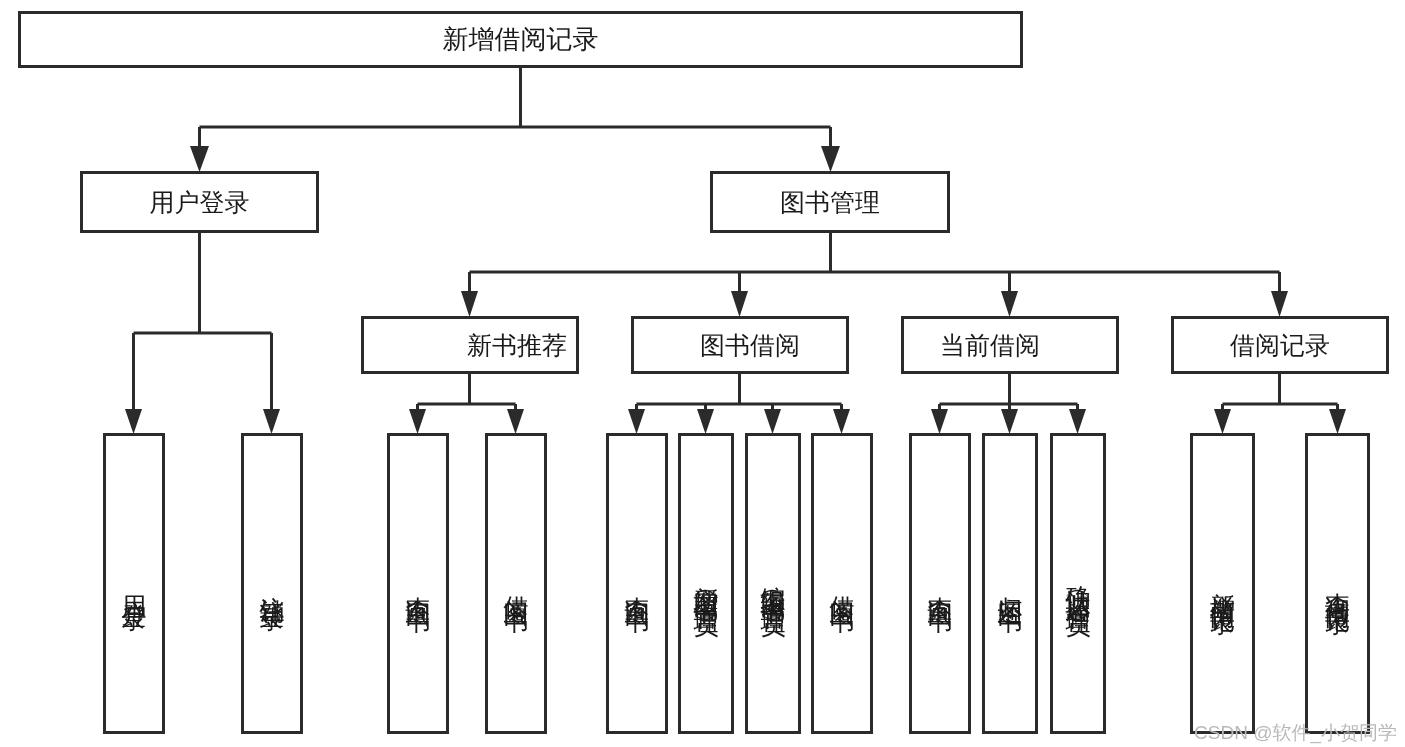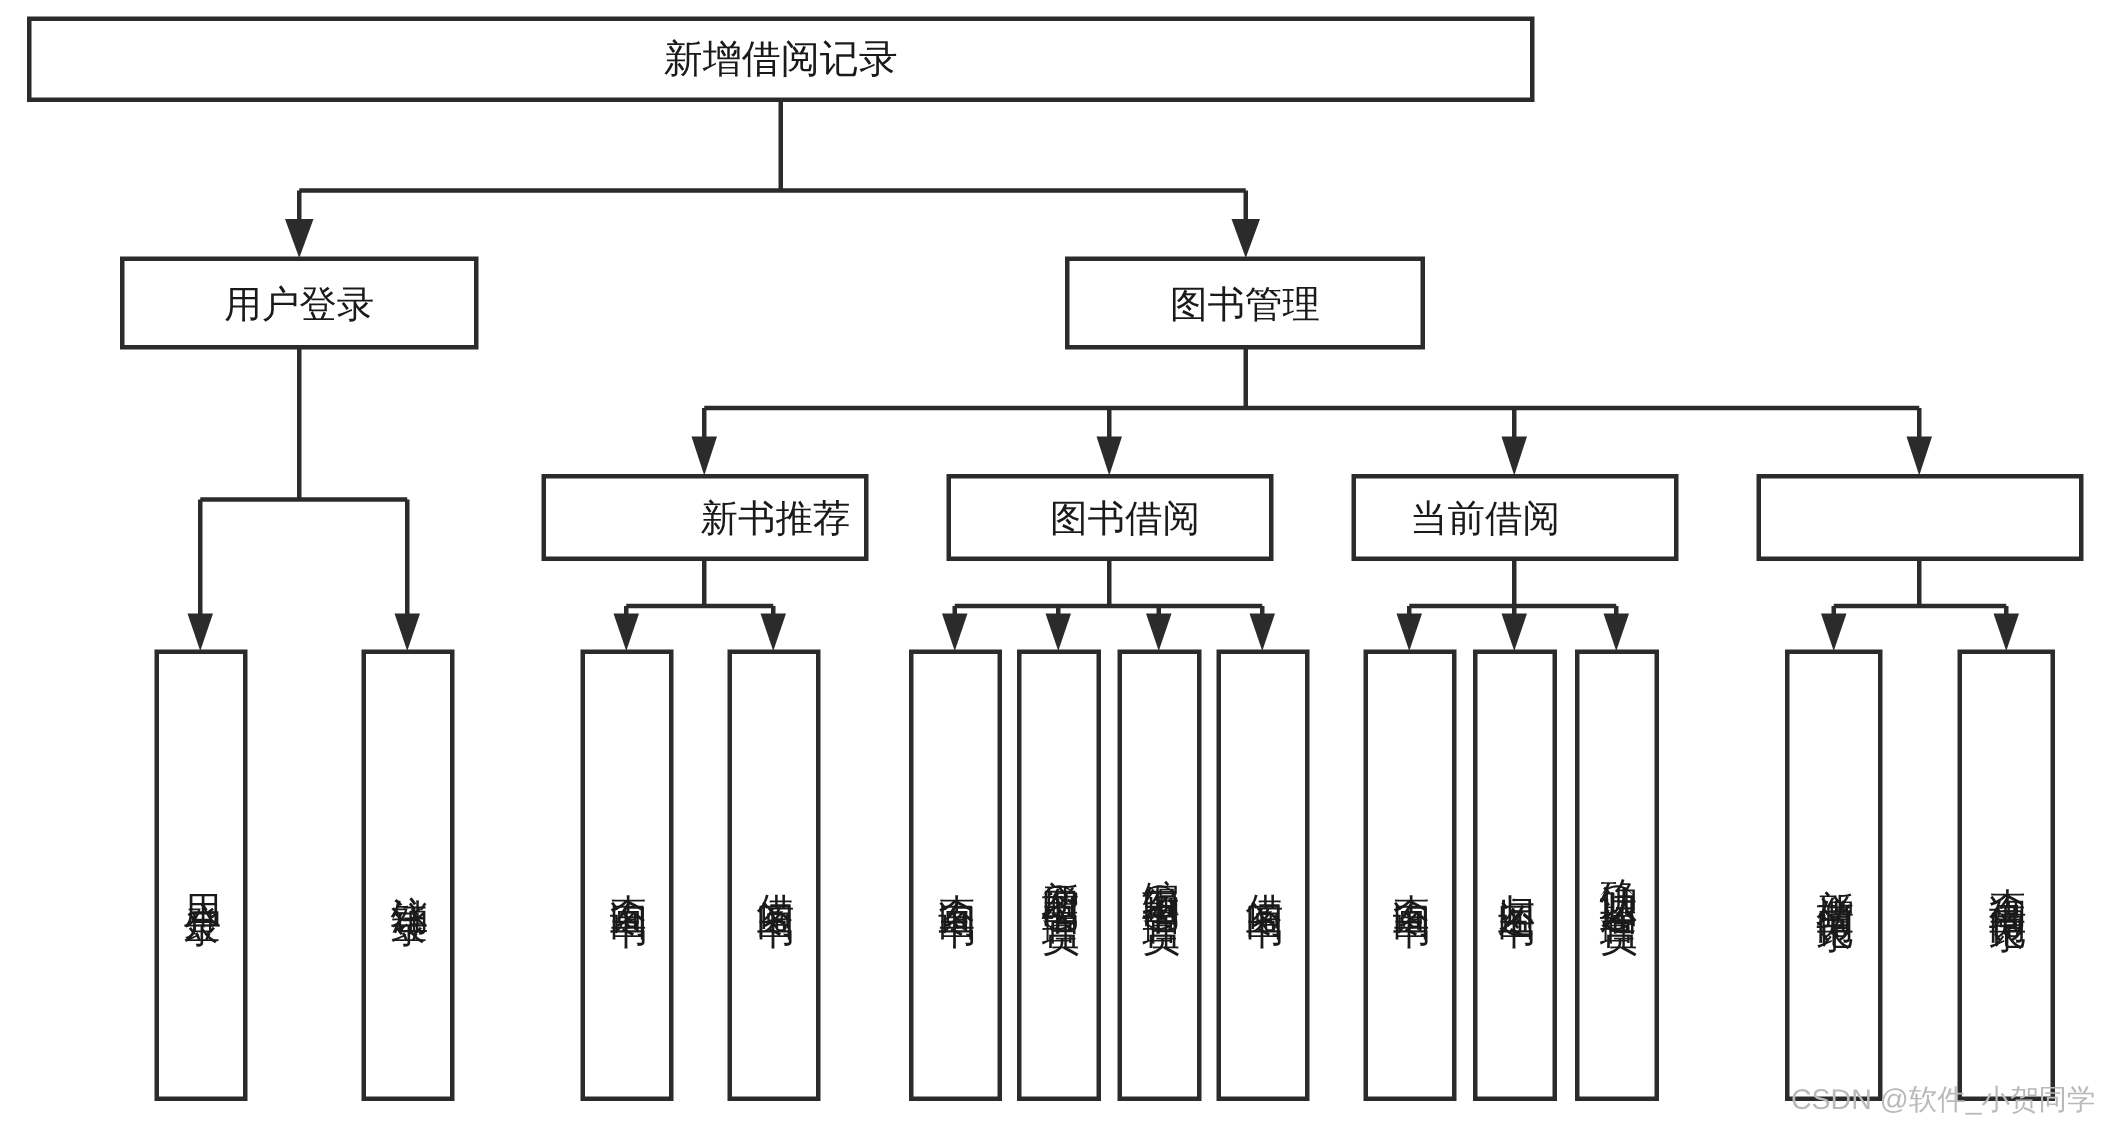--- a/index.html
+++ b/index.html
@@ -202,20 +202,23 @@
 
   <div class="hlabel-wrap" style="left:362px; top:317px; width:216px; height:56px;padding-left:47px;">
     <span class="hlabel-text">新书推荐</span>
   </div>
   <div class="hlabel-wrap" style="left:632px; top:317px; width:236px; height:56px;">
     <span class="hlabel-text">图书借阅</span>
   </div>
   <div class="hlabel-wrap" style="left:902px; top:317px; width:176px; height:56px;">
     <span class="hlabel-text">当前借阅</span>
   </div>
+  <div class="hlabel-wrap" style="left:1172px; top:317px; width:216px; height:56px;">
+    <span class="hlabel-text">借阅记录</span>
+  </div>
 
   <div class="vlabel-wrap" style="left:104px; top:434px; width:60px; height:299px;">
     <span class="vlabel-text">用户登录</span>
   </div>
   <div class="vlabel-wrap" style="left:242px; top:434px; width:60px; height:299px;">
     <span class="vlabel-text">注销登录</span>
   </div>
 
   <div class="vlabel-wrap" style="left:388px; top:434px; width:60px; height:299px;">
     <span class="vlabel-text">查询图书</span>

